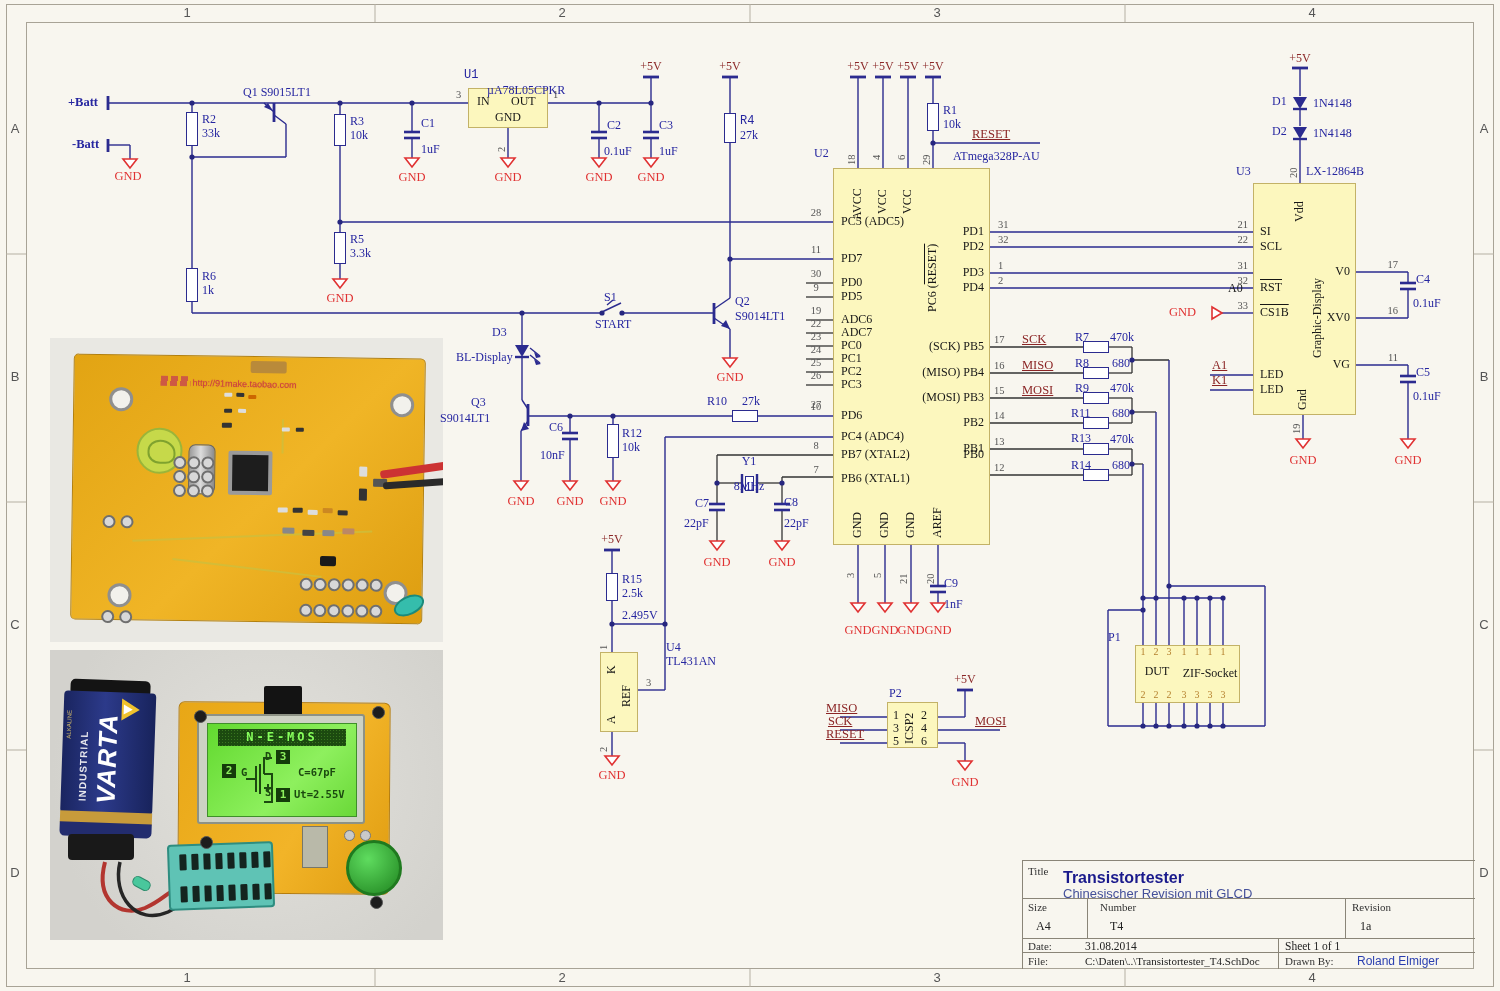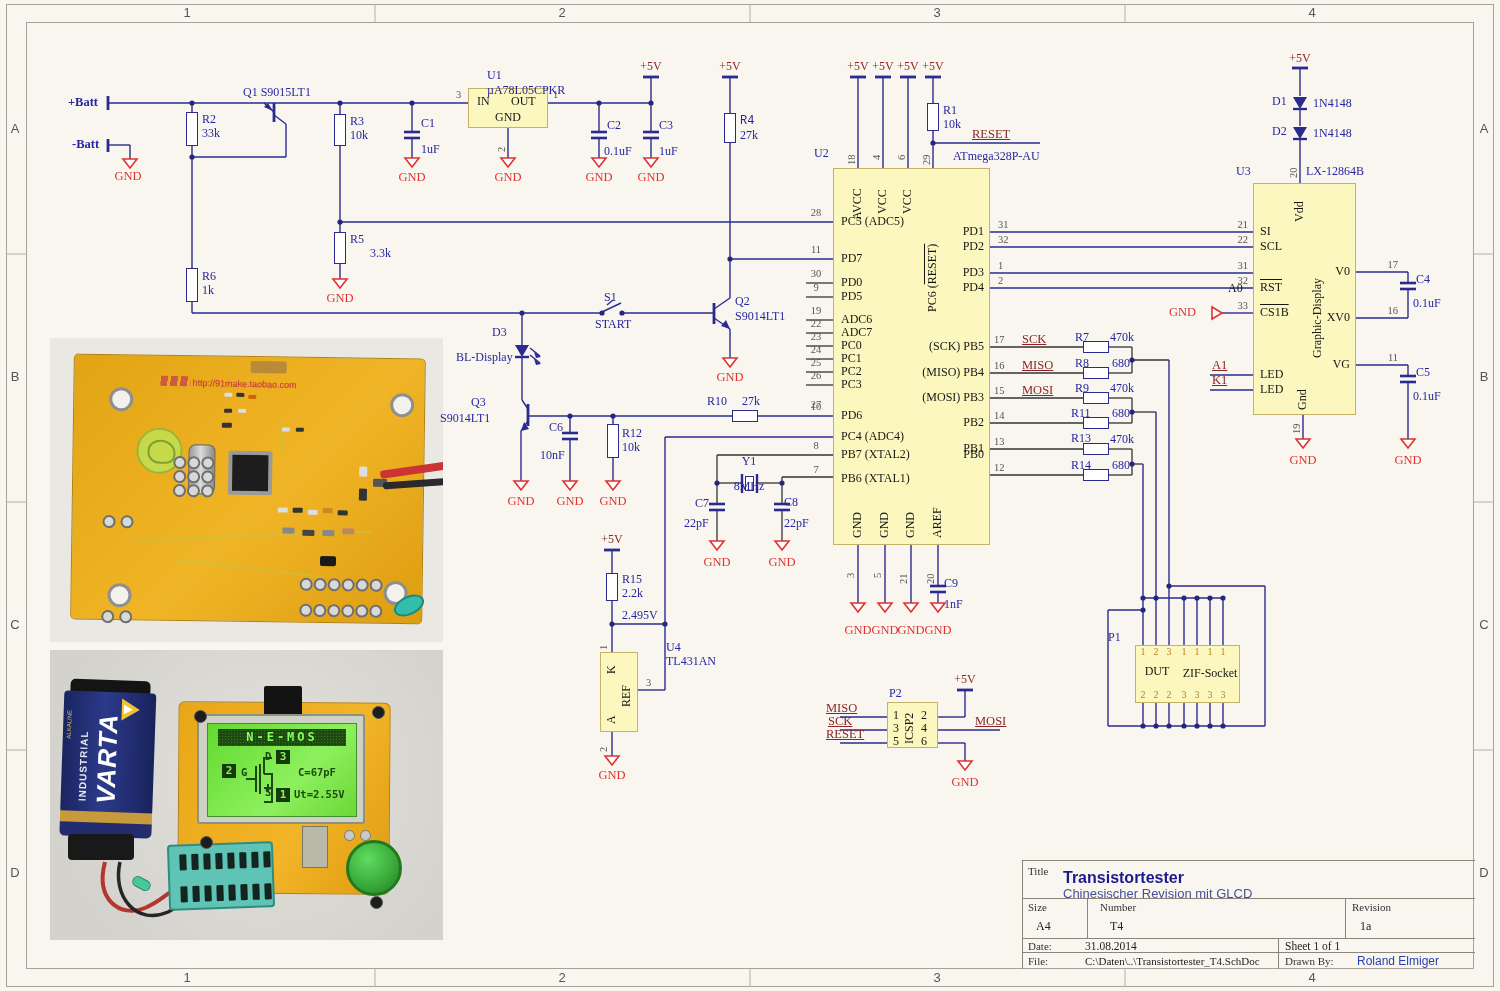--- a/index.html
+++ b/index.html
@@ -402,26 +402,26 @@
       <div class="txt zone ac" style="left: 1484px; top: 618px;">C</div>
       <div class="txt zone ac" style="left: 1484px; top: 866px;">D</div>
       <div class="txt port" style="left: 68px; top: 96px;">+Batt</div>
       <div class="txt port" style="left: 72px; top: 138px;">-Batt</div>
       <div class="txt des" style="left: 243px; top: 86px;">Q1 S9015LT1</div>
       <div class="txt des" style="left: 202px; top: 113px;">R2</div>
       <div class="txt des" style="left: 202px; top: 127px;">33k</div>
       <div class="txt des" style="left: 350px; top: 115px;">R3</div>
       <div class="txt des" style="left: 350px; top: 129px;">10k</div>
       <div class="txt des" style="left: 350px; top: 233px;">R5</div>
-      <div class="txt des" style="left: 370px; top: 247px;">3.3k</div>
+      <div class="txt des" style="left: 350px; top: 247px;">3.3k</div>
       <div class="txt des" style="left: 202px; top: 270px;">R6</div>
       <div class="txt des" style="left: 202px; top: 284px;">1k</div>
       <div class="txt des" style="left: 421px; top: 117px;">C1</div>
       <div class="txt des" style="left: 421px; top: 143px;">1uF</div>
-      <div class="txt des" style="left: 487px; top: 69px;">U1</div>
+      <div class="txt des" style="left: 464px; top: 69px; font-family: Liberation Mono, monospace;">U1</div>
       <div class="txt des" style="left: 487px; top: 84px;">µA78L05CPKR</div>
       <div class="txt num" style="left: 456px; top: 89px;">3</div>
       <div class="txt num" style="left: 553px; top: 89px;">1</div>
       <div class="txt num rot" style="left: 496px; top: 152px;">2</div>
       <div class="txt pin" style="left: 477px; top: 95px;">IN</div>
       <div class="txt pin" style="left: 511px; top: 95px;">OUT</div>
       <div class="txt pin ac" style="left: 508px; top: 111px;">GND</div>
       <div class="txt des" style="left: 607px; top: 119px;">C2</div>
       <div class="txt des" style="left: 604px; top: 145px;">0.1uF</div>
       <div class="txt des" style="left: 659px; top: 119px;">C3</div>
@@ -447,21 +447,21 @@
       <div class="txt des" style="left: 622px; top: 441px;">10k</div>
       <div class="txt des" style="left: 707px; top: 395px;">R10</div>
       <div class="txt des" style="left: 742px; top: 395px;">27k</div>
       <div class="txt des ac" style="left: 749px; top: 455px;">Y1</div>
       <div class="txt des ac" style="left: 749px; top: 480px;">8MHz</div>
       <div class="txt des" style="left: 695px; top: 497px;">C7</div>
       <div class="txt des" style="left: 684px; top: 517px;">22pF</div>
       <div class="txt des" style="left: 784px; top: 496px;">C8</div>
       <div class="txt des" style="left: 784px; top: 517px;">22pF</div>
       <div class="txt des" style="left: 622px; top: 573px; text-align: center;">R15</div>
-      <div class="txt des" style="left: 622px; top: 587px;">2.2k</div>
+      <div class="txt des" style="left: 622px; top: 587px;">2.5k</div>
       <div class="txt des" style="left: 622px; top: 609px;">2.495V</div>
       <div class="txt des" style="left: 666px; top: 641px;">U4</div>
       <div class="txt des" style="left: 666px; top: 655px;">TL431AN</div>
       <div class="txt num rot" style="left: 598px; top: 650px;">1</div>
       <div class="txt num" style="left: 646px; top: 677px;">3</div>
       <div class="txt num rot" style="left: 598px; top: 752px;">2</div>
       <div class="txt pin rot" style="left: 605px; top: 674px;">K</div>
       <div class="txt pin rot" style="left: 620px; top: 707px;">REF</div>
       <div class="txt pin rot" style="left: 605px; top: 724px;">A</div>
       <div class="txt des" style="left: 944px; top: 577px;">C9</div>

